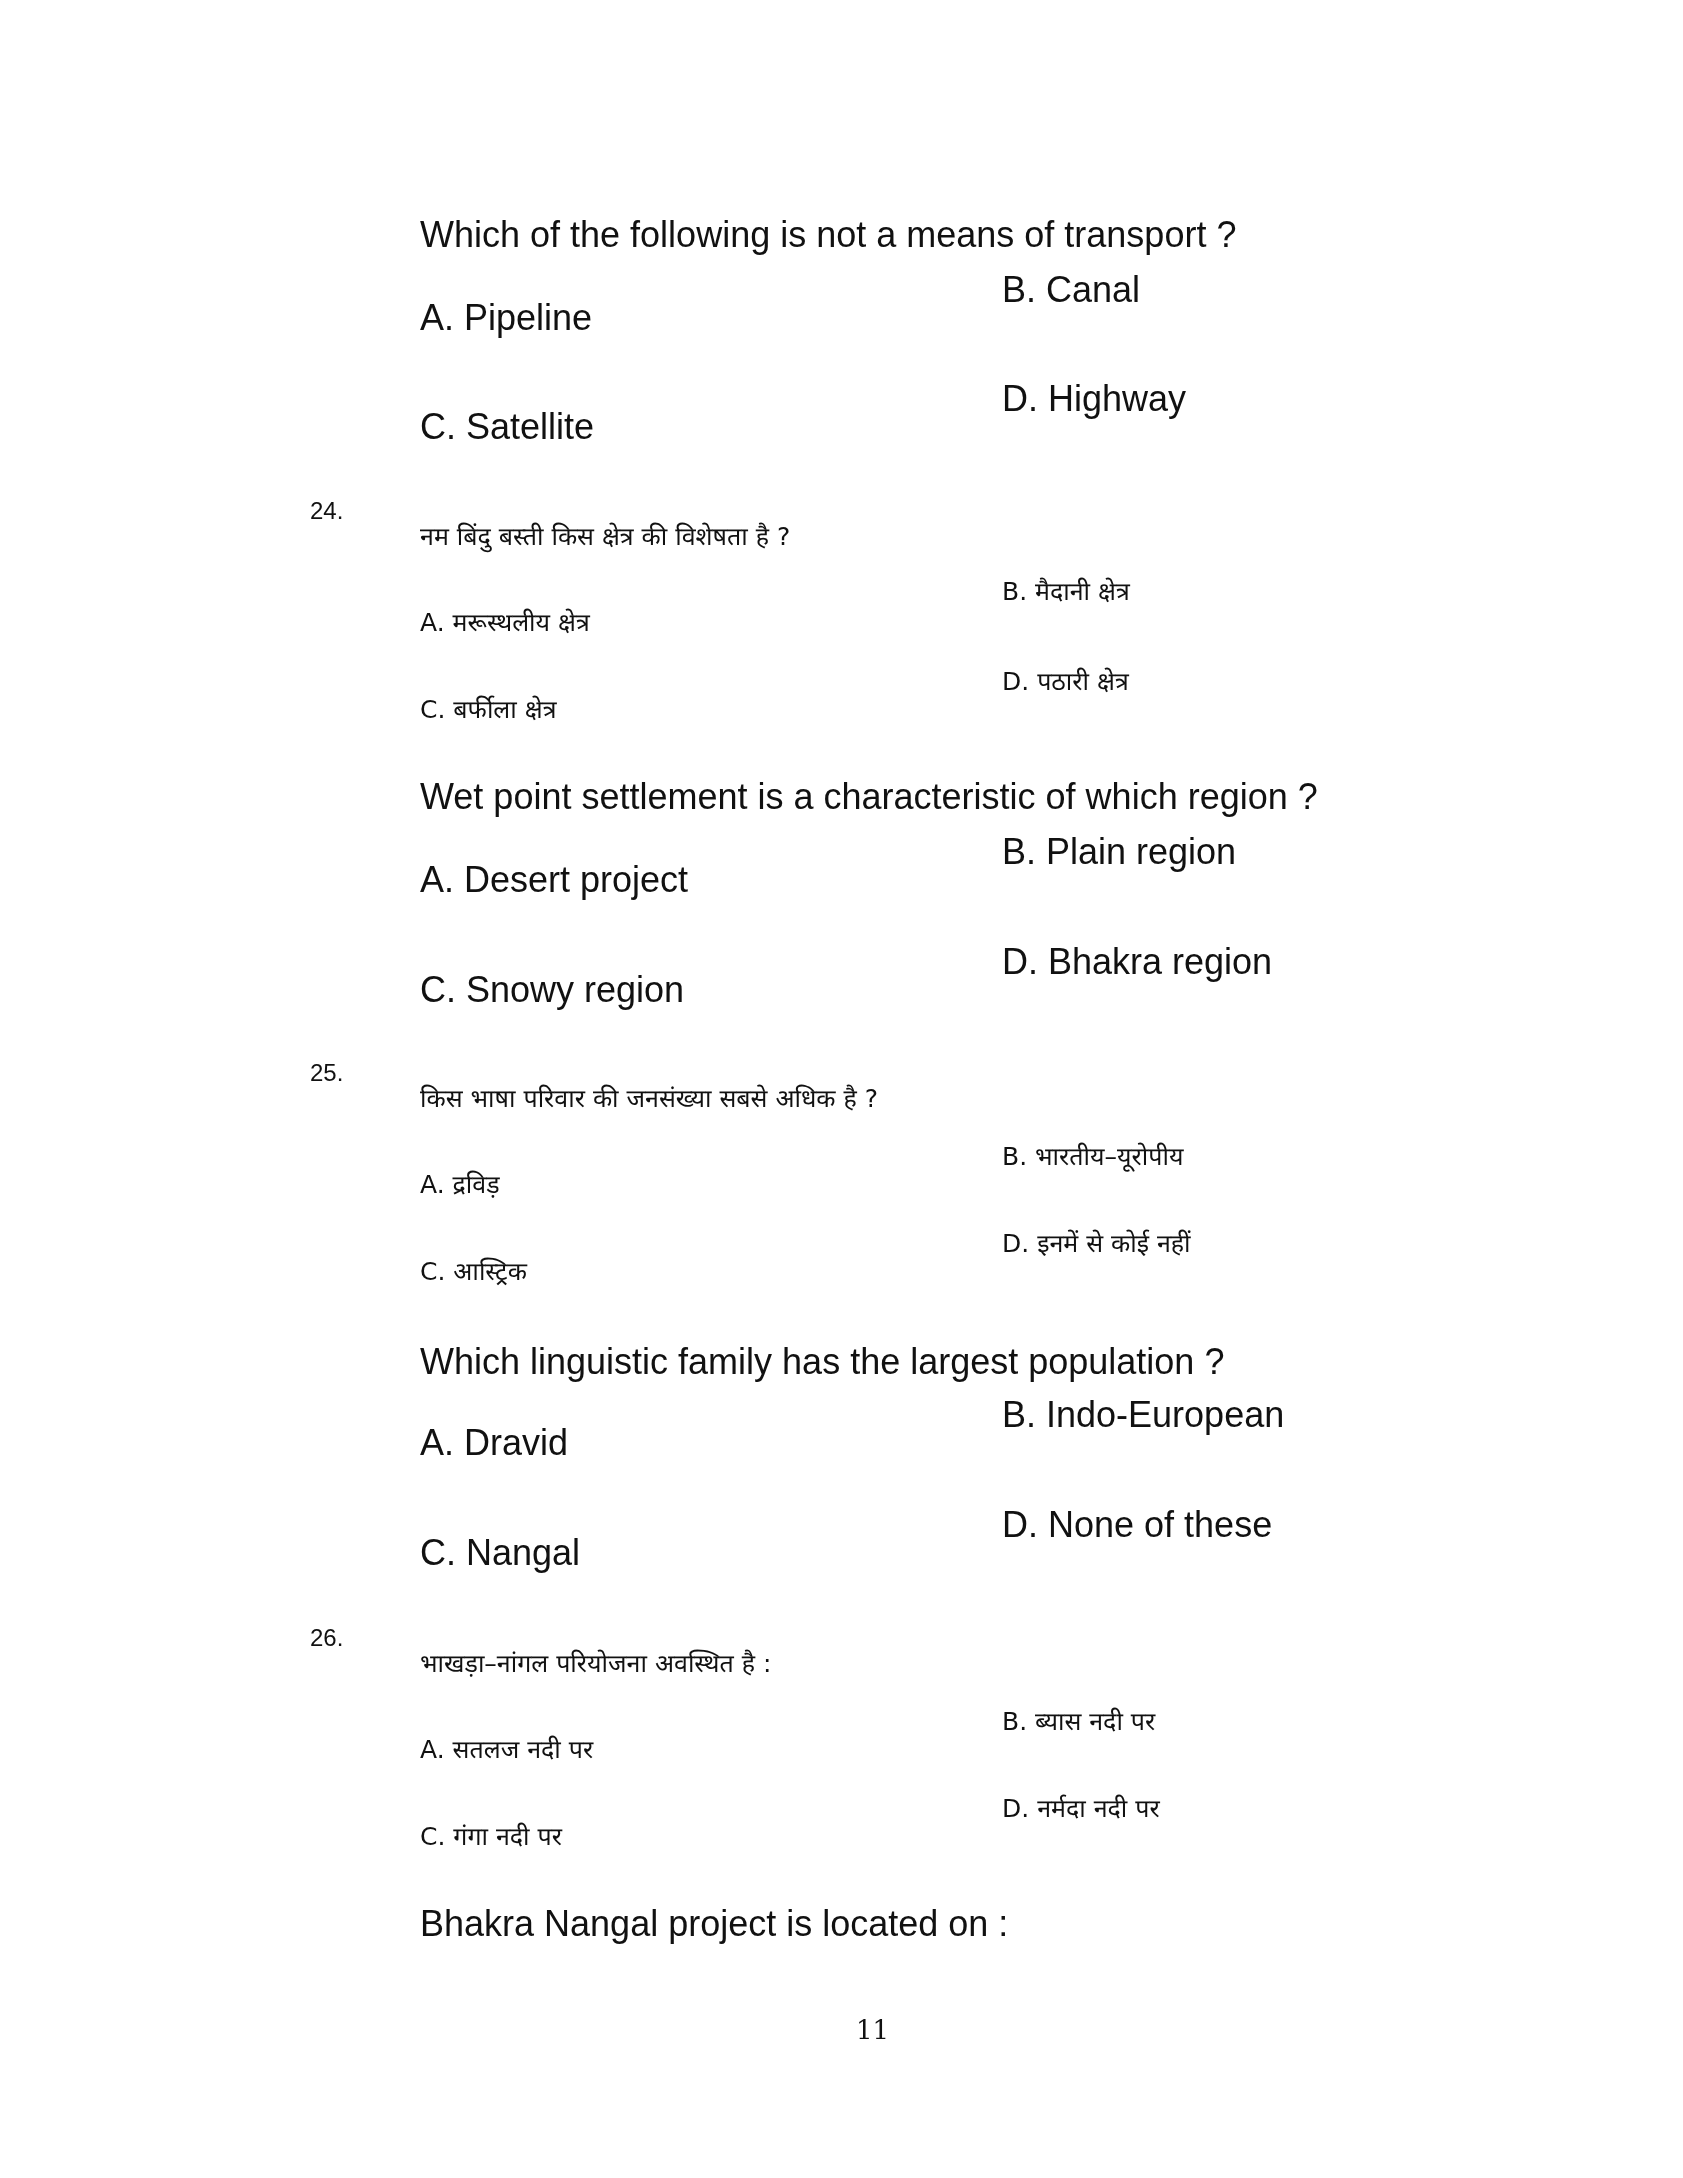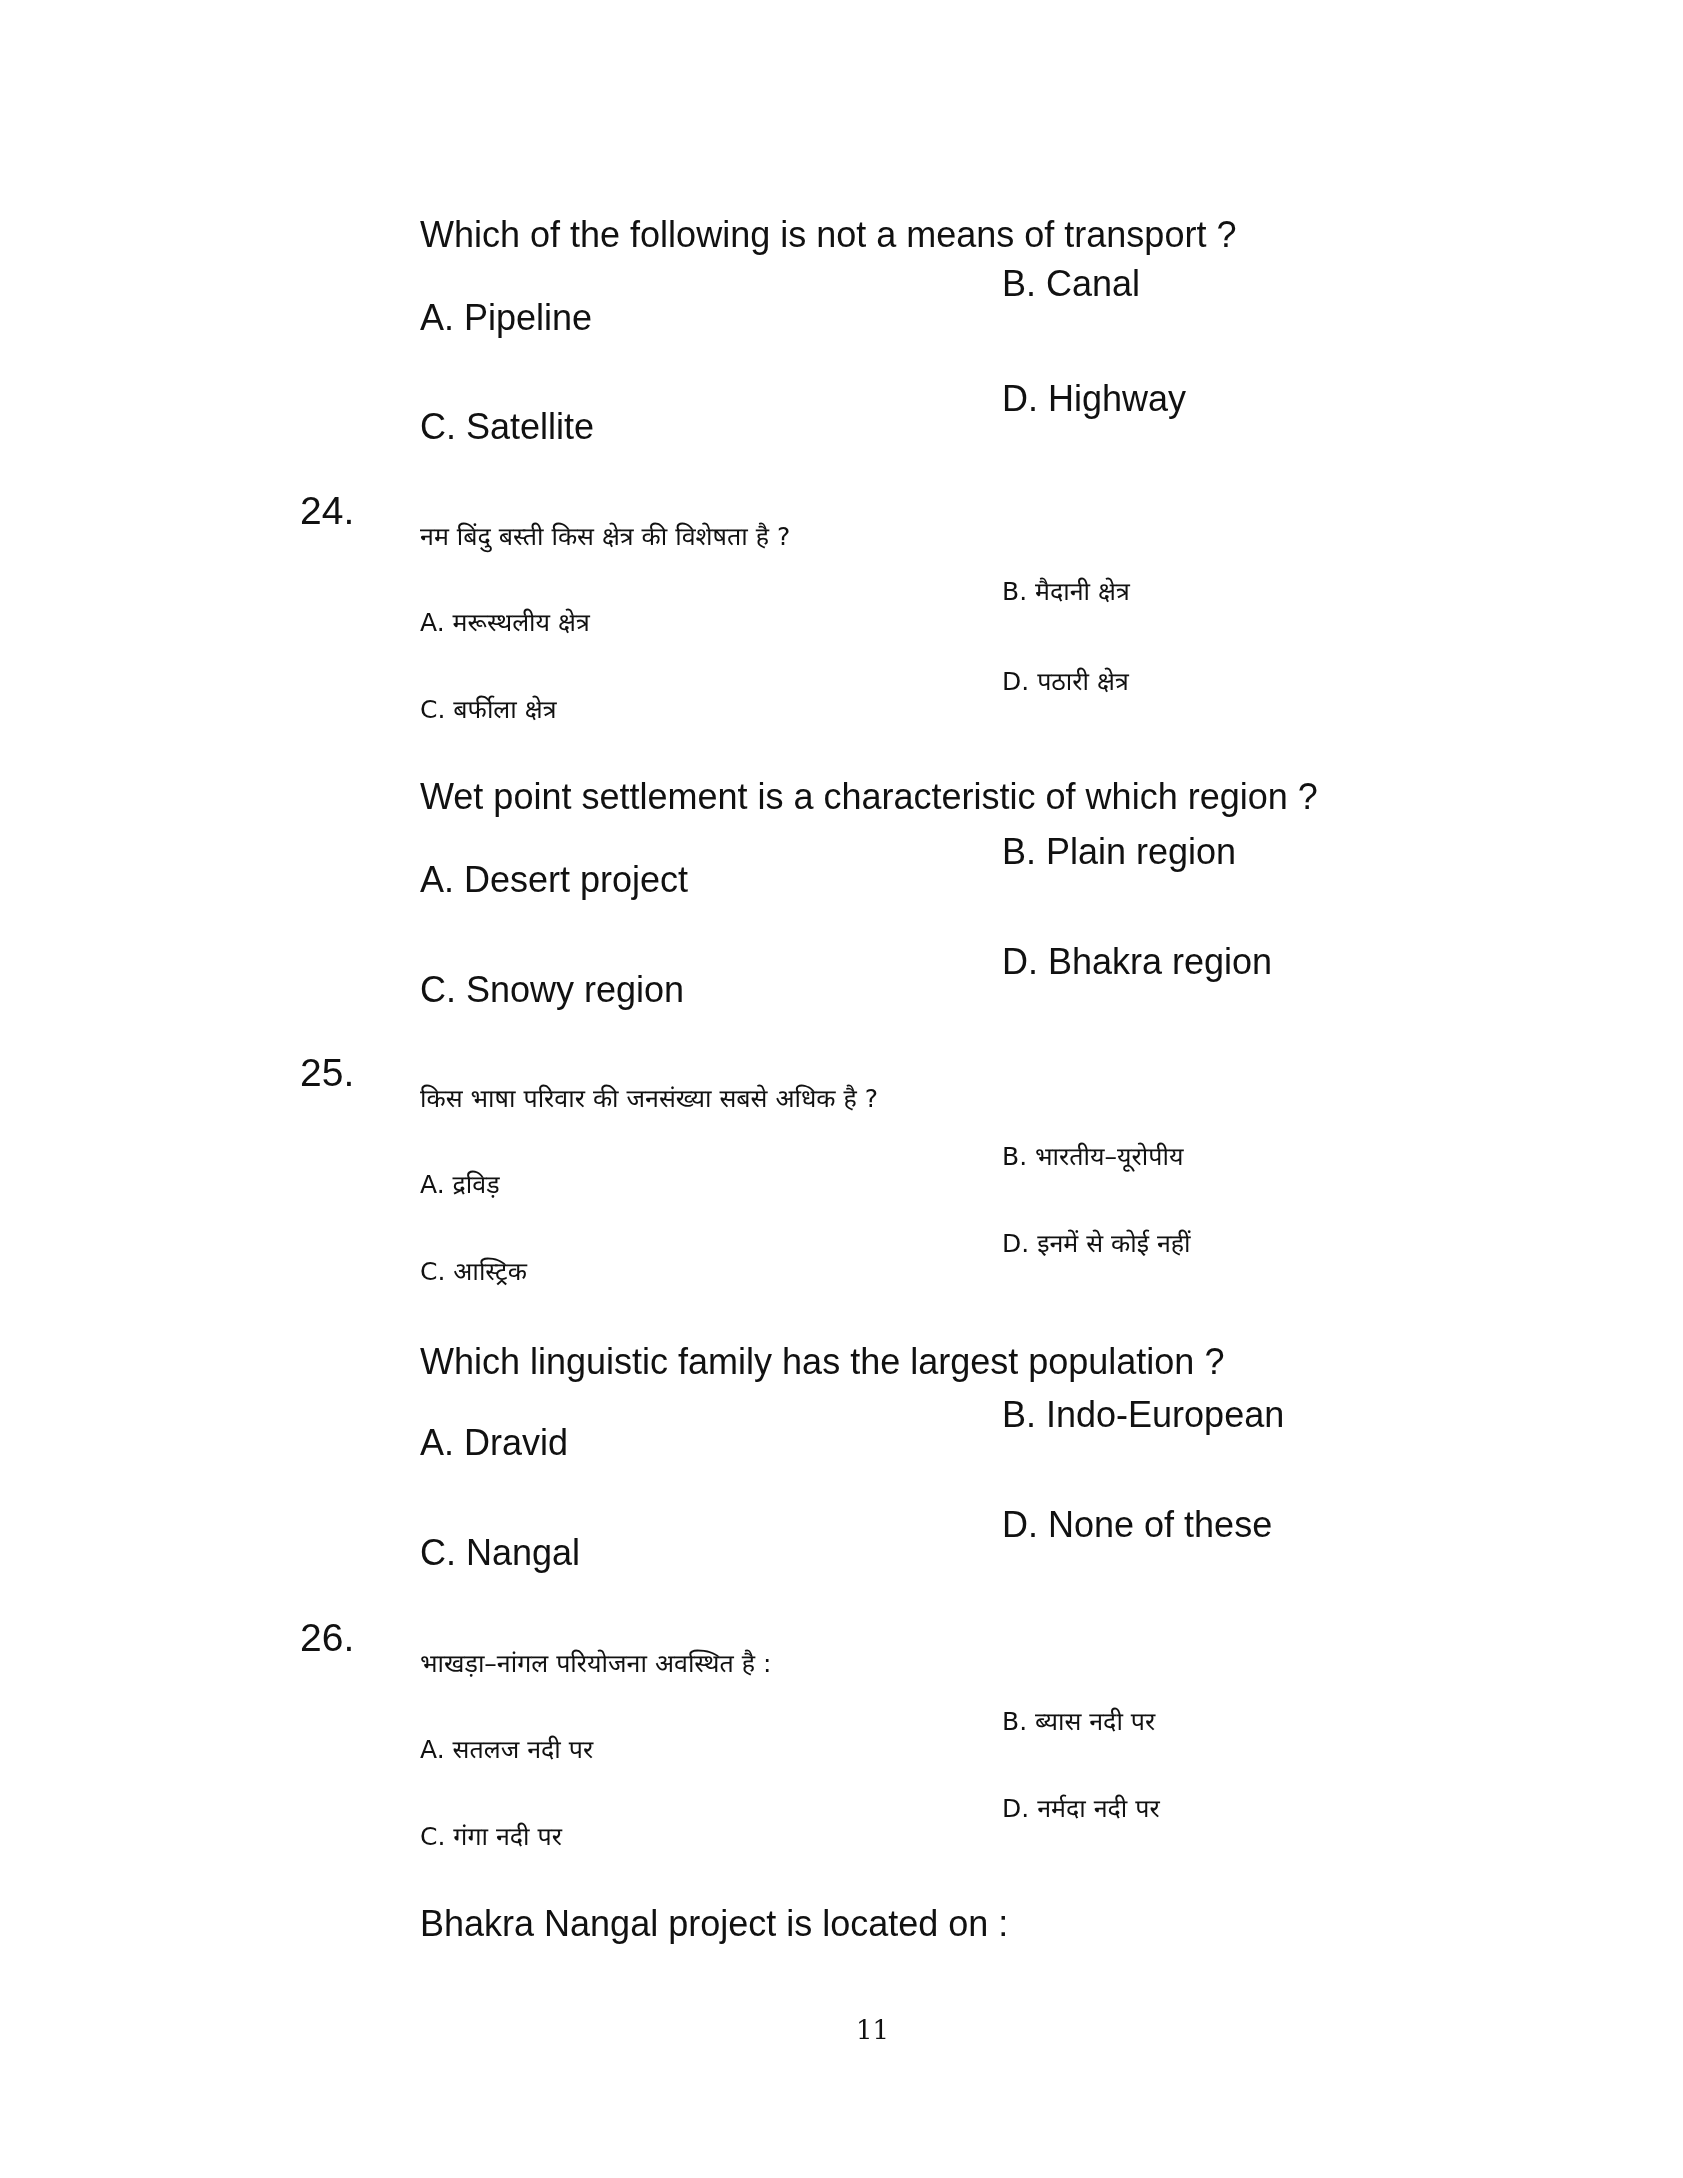--- a/index.html
+++ b/index.html
@@ -1,31 +1,31 @@
 <!DOCTYPE html>
 <html><head>
 <meta charset="utf-8">
 <style>
   html, body { margin:0; padding:0; background:#ffffff; }
   body { width:1683px; height:2178px; position:relative; overflow:hidden;
          font-family:"Liberation Sans", "DejaVu Sans", sans-serif; color:#111; }
   .line { position:absolute; font-size:36px; line-height:44px; white-space:nowrap; transform:translateY(-50%); }
-  .qnum { position:absolute; font-size:39px; line-height:40px; transform:translateY(-50%); left:300px; }
+  .qnum { position:absolute; font-size:24px; line-height:40px; transform:translateY(-50%); left:310px; }
   .colA { left:420px;margin-top:28px; }
   .colB { left:1002px; }
   .hi { font-family:"DejaVu Sans", sans-serif; font-size:25px; }
   .pagenum { position:absolute; left:0; width:1745px; text-align:center; top:2015px;
              font-family:"DejaVu Serif", serif; font-size:26px; }
 </style>
 </head>
 <body>
 
 <div class="line colA" style="top:207px">Which of the following is not a means of transport ?</div>
 <div class="line colA" style="top:290px">A. Pipeline</div>
-<div class="line colB" style="top:284px">B. Canal</div>
+<div class="line colB" style="top:290px">B. Canal</div>
 <div class="line colA" style="top:399px">C. Satellite</div>
 <div class="line colB" style="top:399px">D. Highway</div>
 
 <div class="qnum" style="top:511px">24.</div>
 <div class="line colA hi" style="top:509px">नम बिंदु बस्ती किस क्षेत्र की विशेषता है ?</div>
 <div class="line colA hi" style="top:595px">A. मरूस्थलीय क्षेत्र</div>
 <div class="line colB hi" style="top:592px">B. मैदानी क्षेत्र</div>
 <div class="line colA hi" style="top:682px">C. बर्फीला क्षेत्र</div>
 <div class="line colB hi" style="top:682px">D. पठारी क्षेत्र</div>
 <div class="line colA" style="top:769px">Wet point settlement is a characteristic of which region ?</div>

